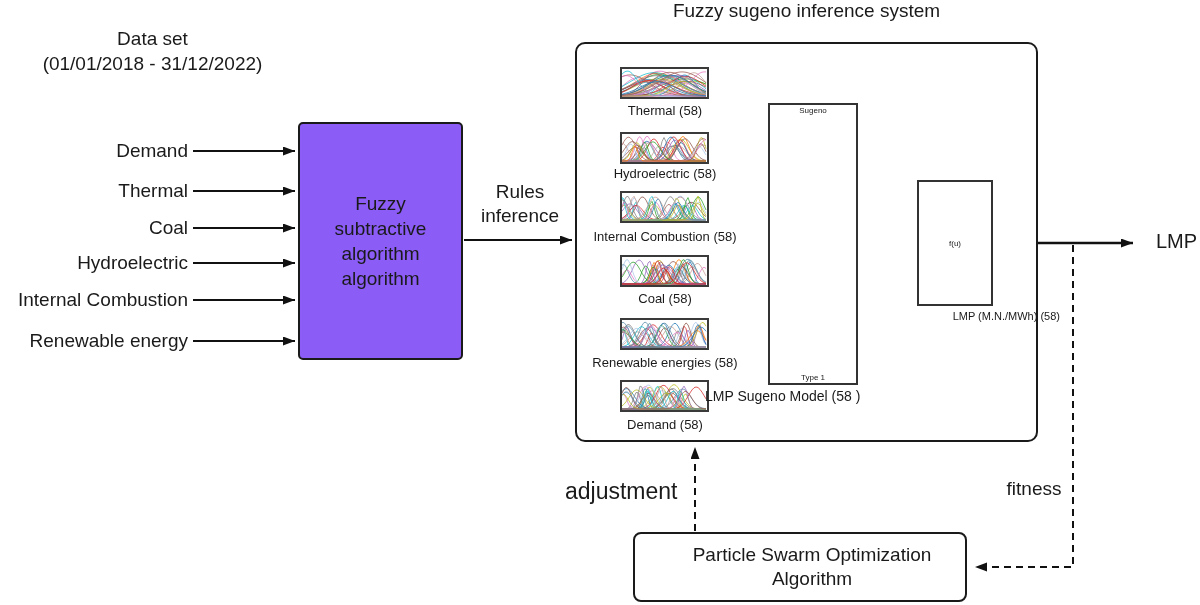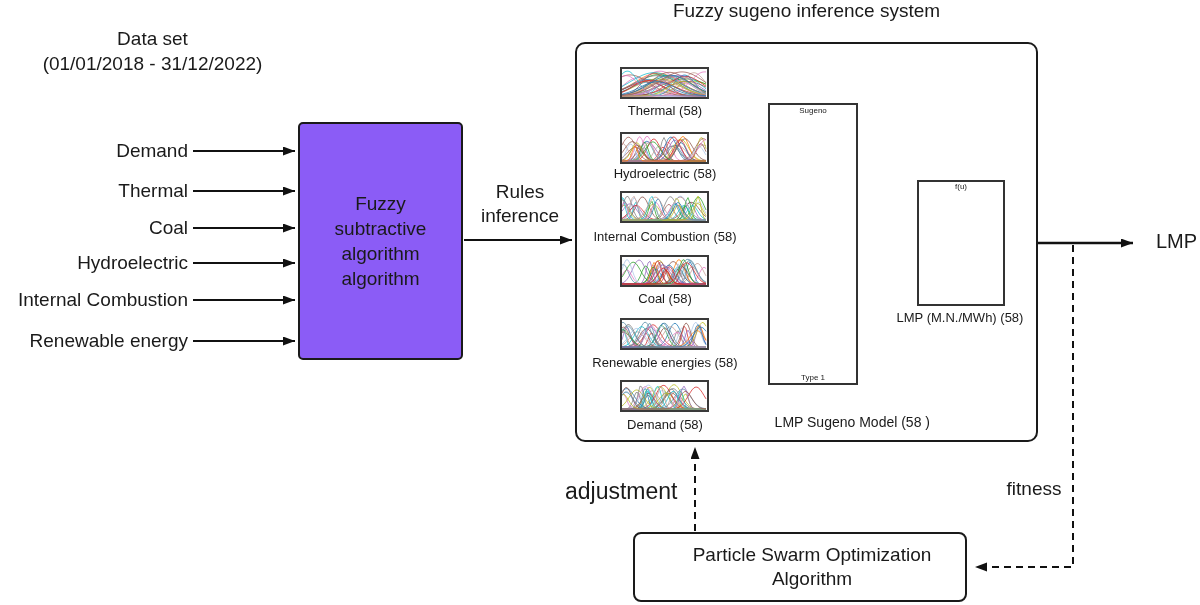--- a/index.html
+++ b/index.html
@@ -66,33 +66,32 @@
   .sugeno-box {
     position: absolute; left: 768px; top: 103px;
     width: 90px; height: 282px;
     border: 2px solid #333; background: #fff;
     display: flex; flex-direction: column;
     align-items: center; justify-content: space-between;
     font-size: 8px; line-height: 11px; text-align: center;
   }
   .fu-box {
     position: absolute; left: 917px; top: 180px;
-    width: 88px; height: 126px;
+    width: 76px; height: 126px;
     border: 2px solid #333; background: #fff;
-    display: flex; align-items: flex-start; justify-content: center;
+    display: flex; align-items: center; justify-content: center;
     font-size: 8px;
   }
   .sugeno-caption {
-    left: 705px; top: 388px; width: 225px; text-align: right;
+    left: 705px; top: 388px; width: 225px; text-align: left;
     font-size: 14px;
-    margin-top: 26px;
   }
   .fu-caption {
-    left: 860px; top: 310px; width: 200px; text-align: center;
-    font-size: 13px;
+    left: 860px; top: 310px; width: 200px; text-align: right;
+    font-size: 11px;
   }
   .lmp-output {
     left: 1156px; top: 230px; font-size: 20px;
   }
   .adjustment-label {
     left: 565px; top: 478px; width: 110px; text-align: center;
     font-size: 23px;
   }
   .fitness-label {
     left: 1000px; top: 478px; width: 68px; text-align: center;

